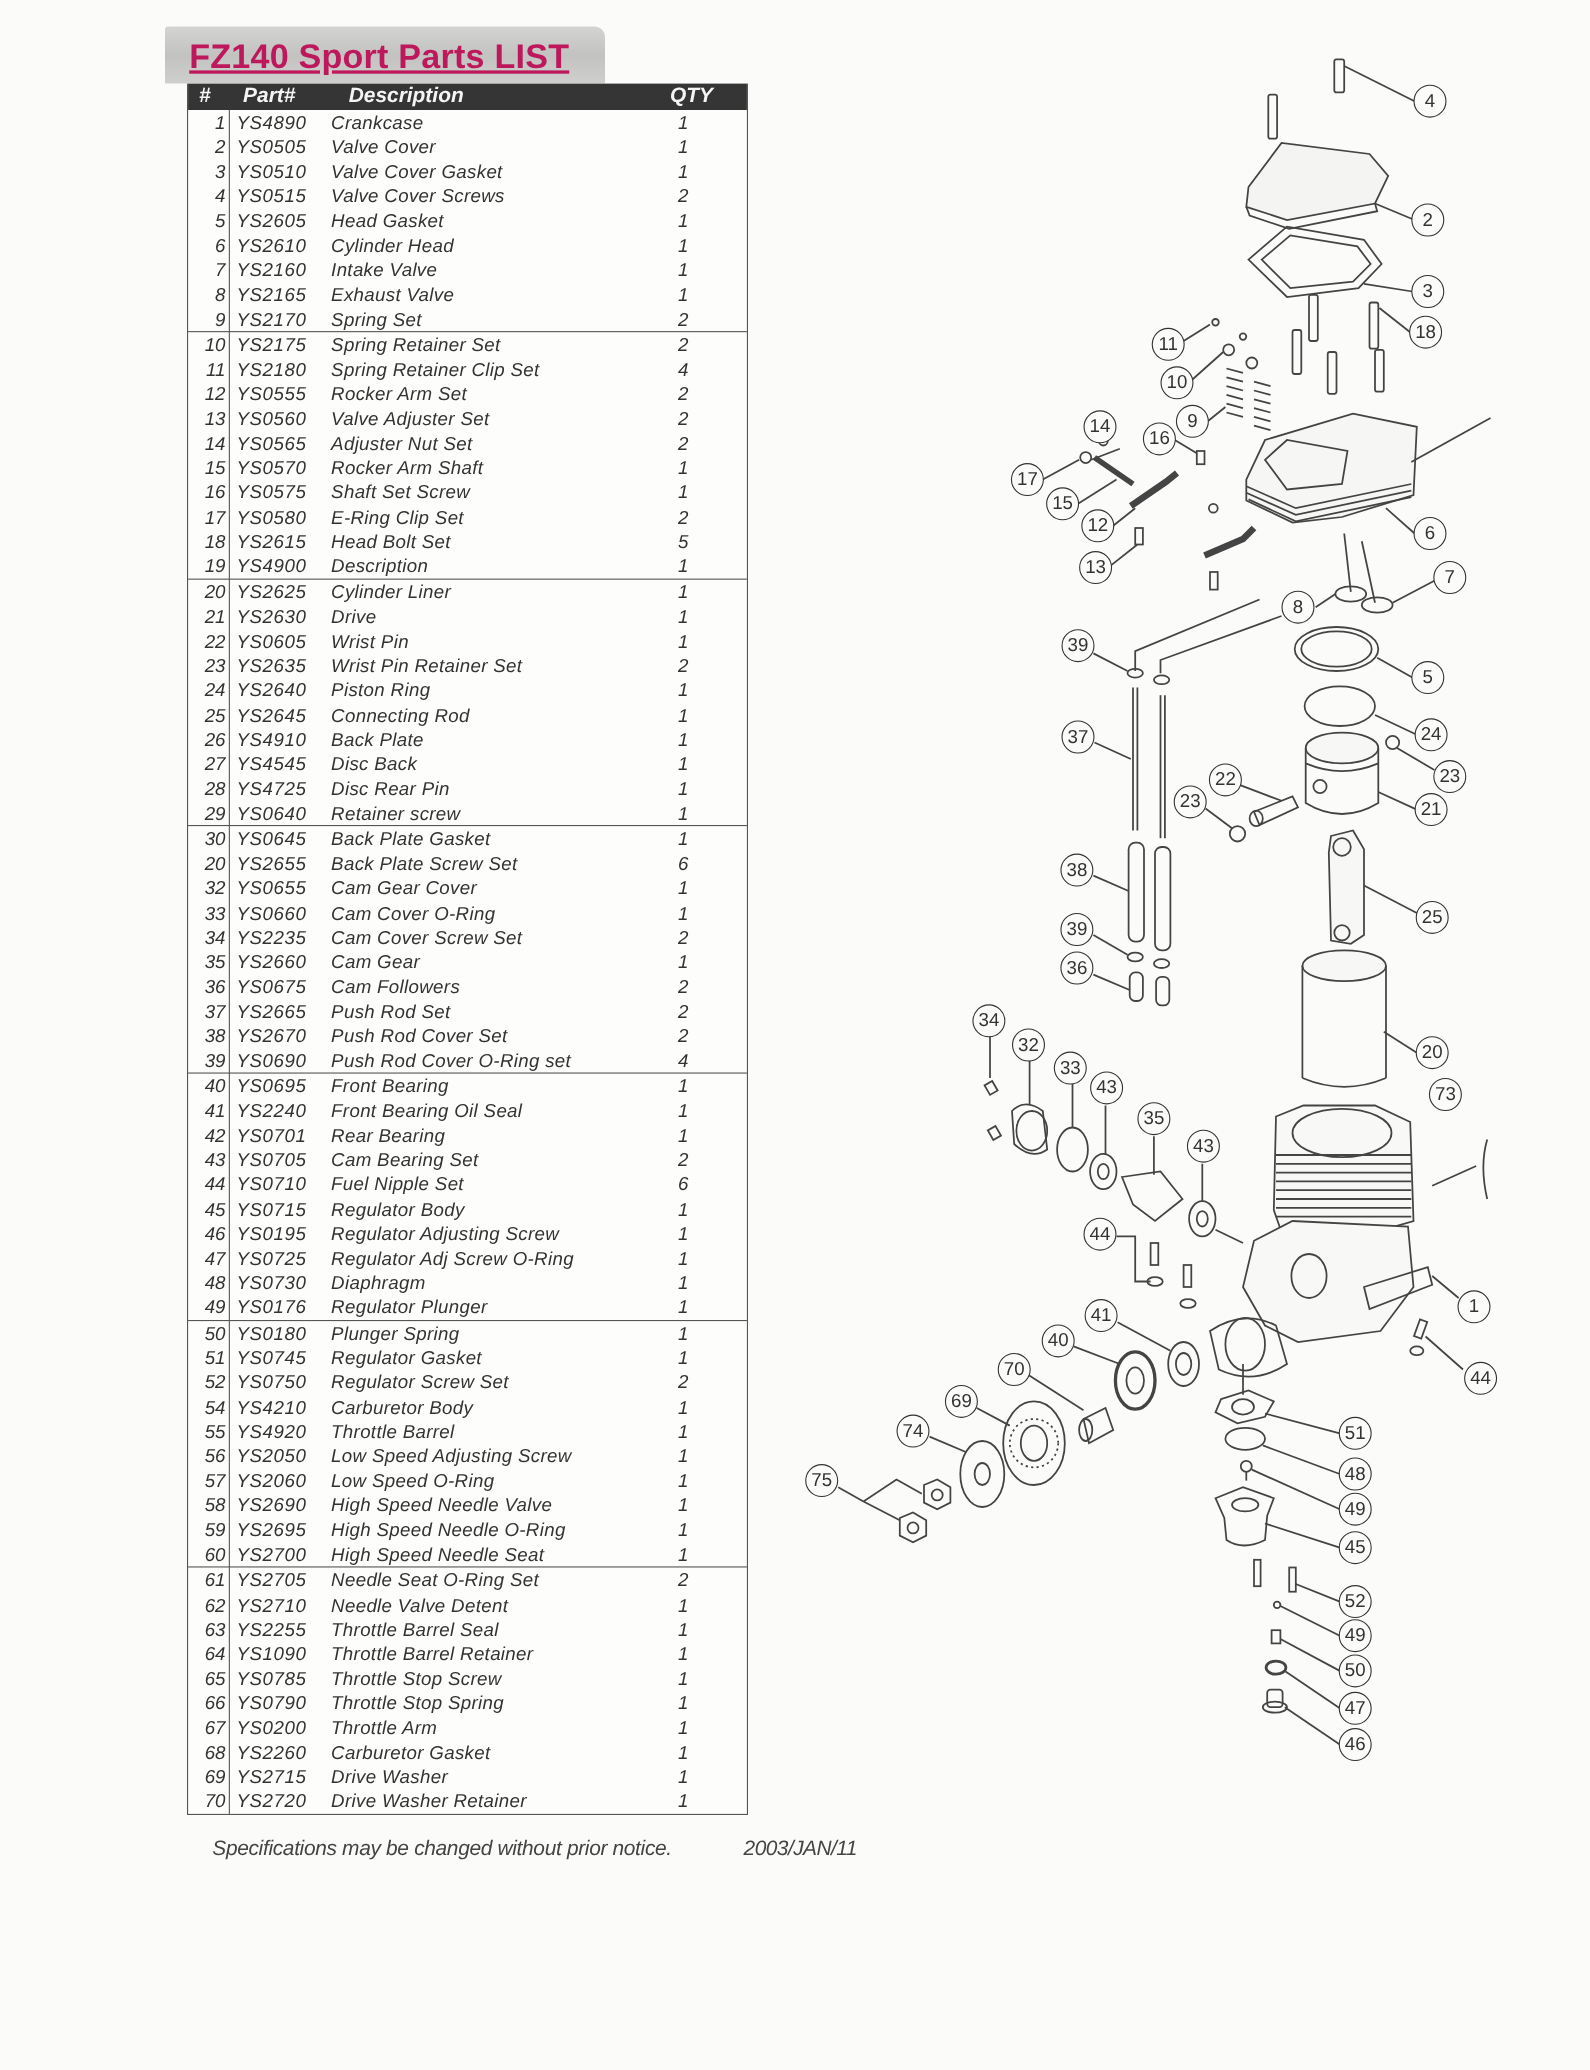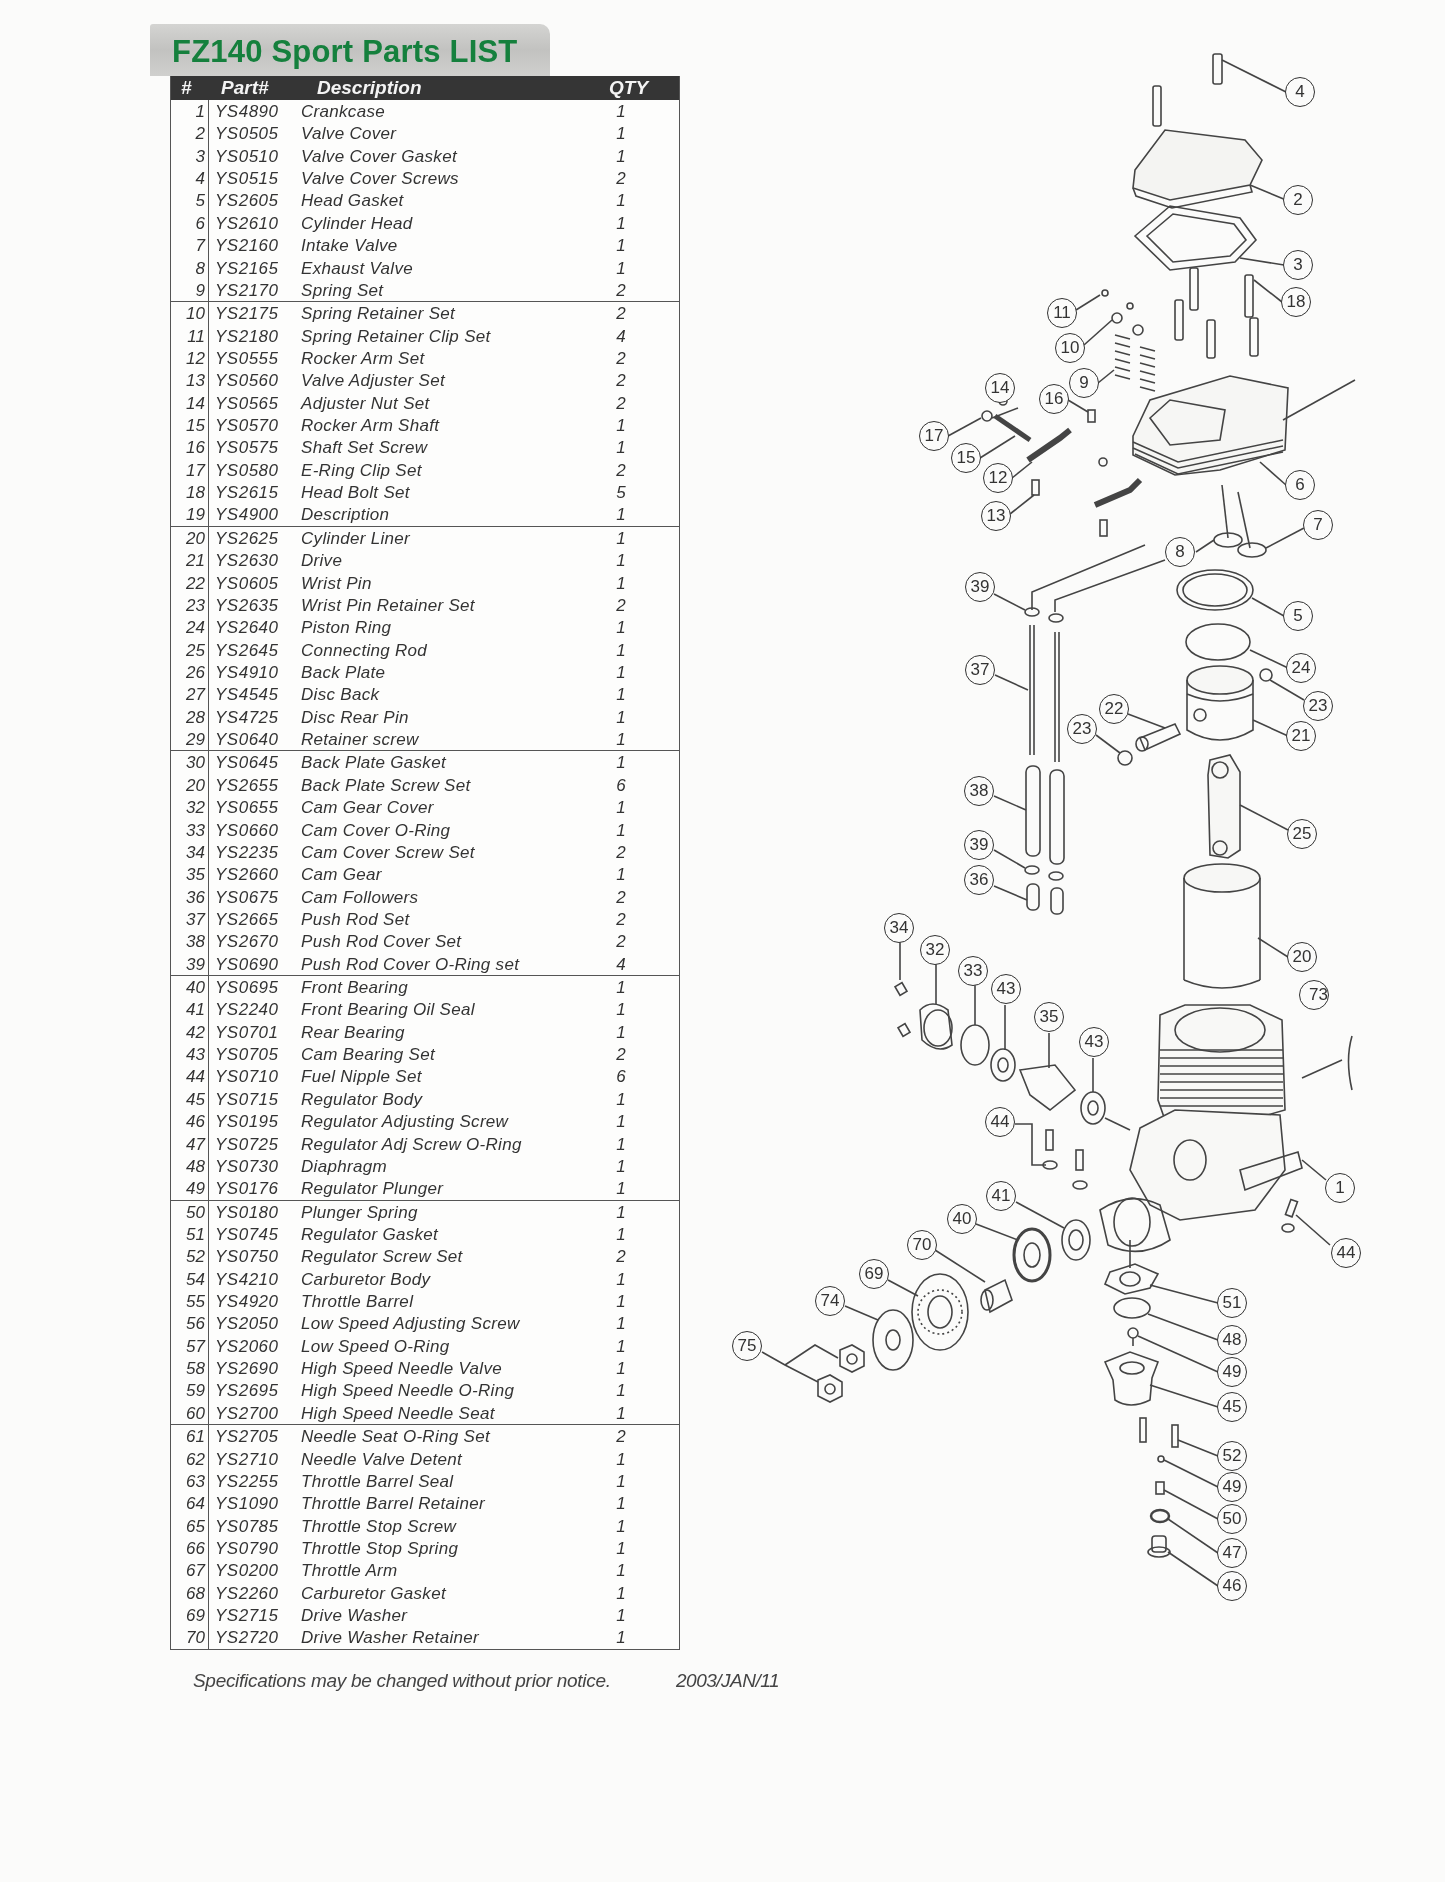--- a/index.html
+++ b/index.html
@@ -1,20 +1,20 @@
 <!DOCTYPE html>
 <html><head>
 <meta charset="utf-8">
 <style>
   html, body { margin:0; padding:0; }
   body { width:1445px; height:1882px; background:#fbfbfa; position:relative; overflow:hidden;
          font-family:"Liberation Sans", sans-serif; color:#2a2a2a; }
   .title-band { position:absolute; left:150px; top:24px; width:400px; height:52px;
     background:linear-gradient(180deg,#d4d4d2 0%,#c2c2c0 50%,#cfcfcd 100%); border-radius:3px 10px 0 0; }
-  .title { position:absolute; left:172px; top:34px; font-size:31px; font-weight:bold; color:#15803d; letter-spacing:0.2px; }
+  .title { position:absolute; left:172px; top:34px; font-size:31px; font-weight:bold; color:#be185d; letter-spacing:0.2px;text-decoration:underline; }
   .table { position:absolute; left:170px; top:76px; width:508px; border:1.5px solid #555; border-top:none; background:#fdfdfc; }
   .thead { height:24px; background:#353535; color:#f4f4f4; font-weight:bold; font-style:italic; font-size:19px; position:relative; }
   .thead span { position:absolute; top:1px; }
   .tbody { position:relative; }
   .row { position:relative; height:22.37px; font-style:italic; font-size:17px; color:#333; }
   .row.group-end { border-bottom:1.5px solid #555; }
   .row span { position:absolute; top:2px; white-space:nowrap; }
   .c-num { width:34px; text-align:right; left:0; }
   .c-part { left:44px; letter-spacing:0.5px; }
   .c-desc { left:130px; letter-spacing:0.3px; }
@@ -741,21 +741,21 @@
     <div class="callout" style="left: 1286px; top: 721px;">21</div>
     <div class="callout" style="left: 964px; top: 776px;">38</div>
     <div class="callout" style="left: 1287px; top: 819px;">25</div>
     <div class="callout" style="left: 964px; top: 830px;">39</div>
     <div class="callout" style="left: 964px; top: 865px;">36</div>
     <div class="callout" style="left: 884px; top: 913px;">34</div>
     <div class="callout" style="left: 920px; top: 935px;">32</div>
     <div class="callout" style="left: 958px; top: 956px;">33</div>
     <div class="callout" style="left: 991px; top: 974px;">43</div>
     <div class="callout" style="left: 1287px; top: 942px;">20</div>
-    <div class="callout" style="left: 1299px; top: 980px; text-align: right;">73</div>
+    <div class="callout" style="left: 1299px; top: 980px;">73</div>
     <div class="callout" style="left: 1034px; top: 1002px;">35</div>
     <div class="callout" style="left: 1079px; top: 1027px;">43</div>
     <div class="callout" style="left: 985px; top: 1107px;">44</div>
     <div class="callout" style="left: 1325px; top: 1173px;">1</div>
     <div class="callout" style="left: 986px; top: 1181px;">41</div>
     <div class="callout" style="left: 947px; top: 1204px;">40</div>
     <div class="callout" style="left: 1331px; top: 1238px;">44</div>
     <div class="callout" style="left: 907px; top: 1230px;">70</div>
     <div class="callout" style="left: 859px; top: 1259px;">69</div>
     <div class="callout" style="left: 1217px; top: 1288px;">51</div>

